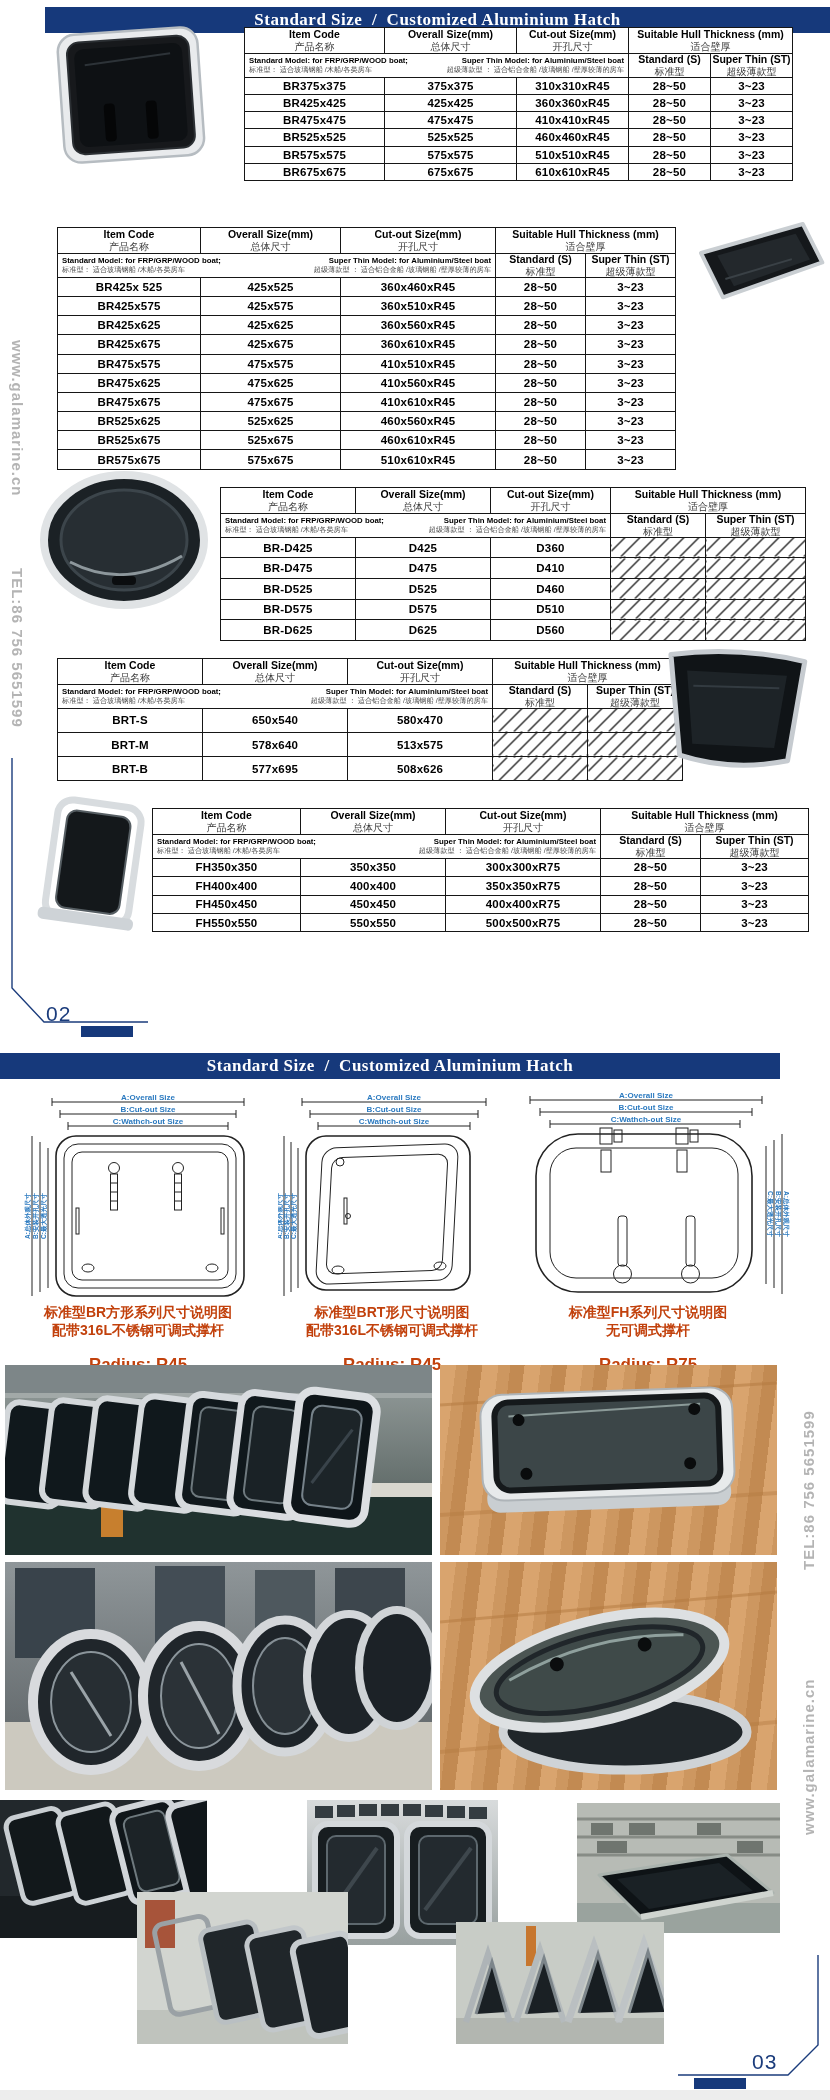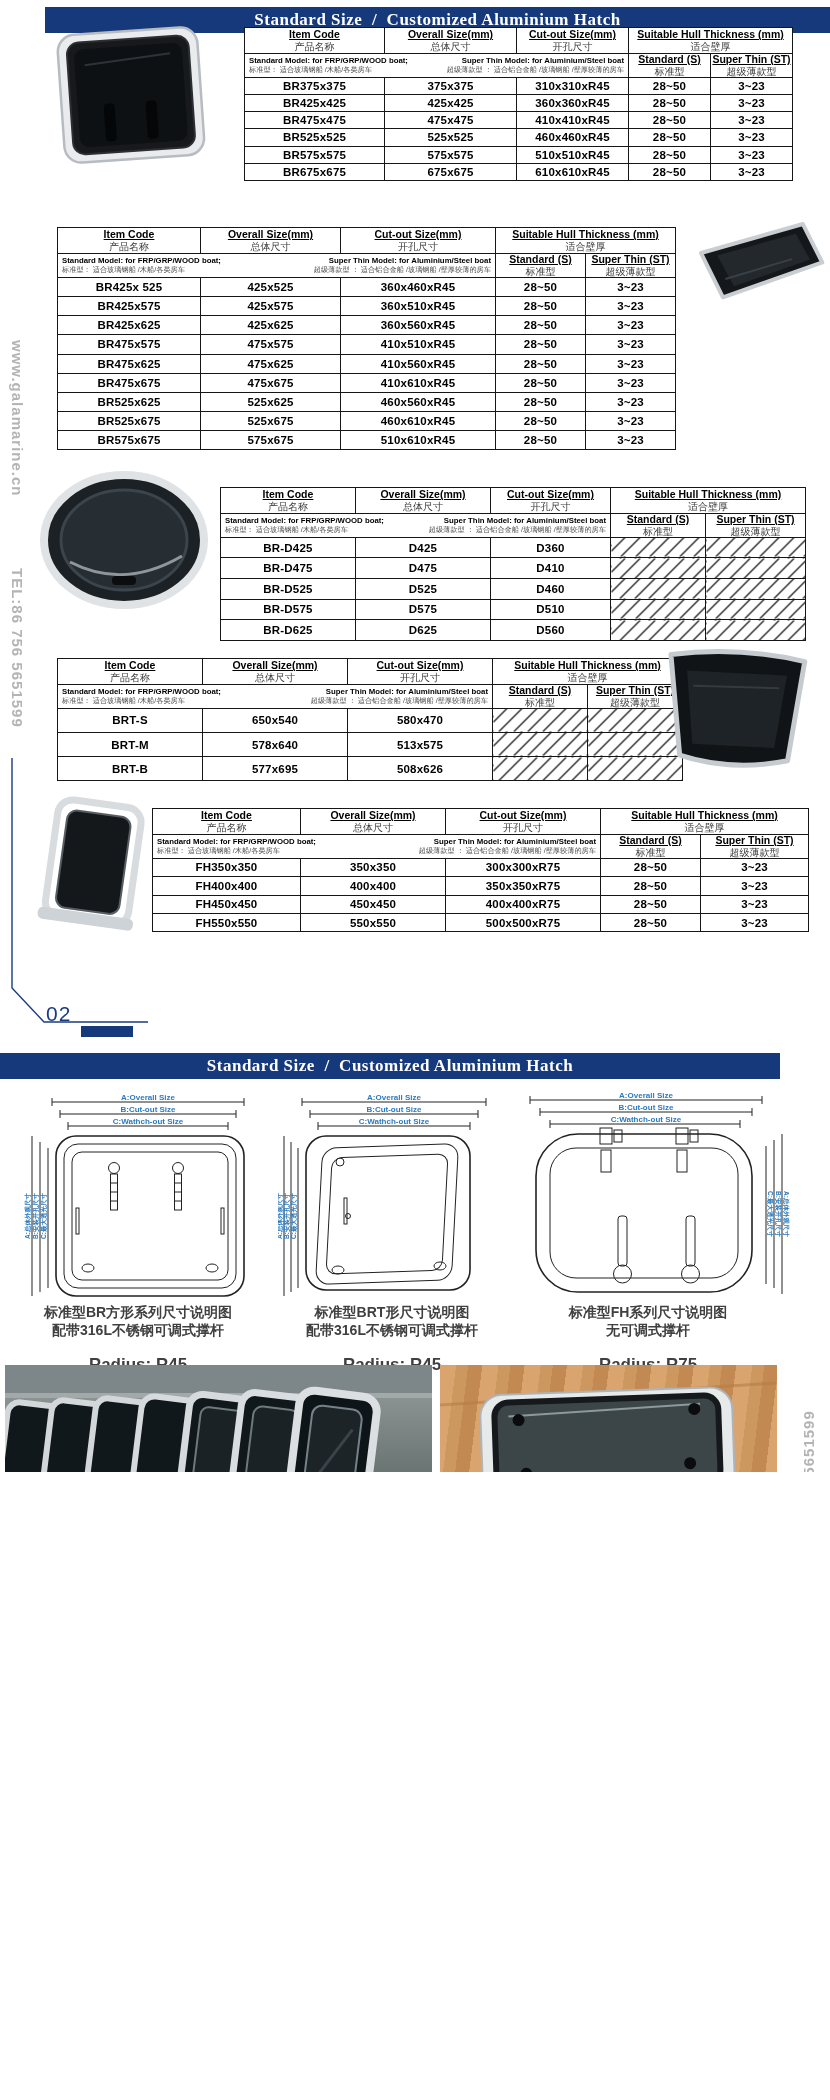--- a/index.html
+++ b/index.html
@@ -1,30 +1,30 @@
 <!DOCTYPE html>
 <html><head>
 <meta charset="utf-8">
 <style>
   html,body{margin:0;padding:0;background:#fff;}
-  #page{position:relative;width:830px;height:1472px;background:#fff;
+  #page{position:relative;width:830px;height:2100px;background:#fff;
         font-family:"Liberation Sans",sans-serif;overflow:hidden;}
   .abs{position:absolute;}
 
   
   .navybar{background:#16397b;color:#fff;font-family:"Liberation Serif",serif;
            font-weight:bold;font-size:17px;text-align:center;line-height:26px;
            letter-spacing:.5px;white-space:pre;}
 
   
   table.spec{border-collapse:collapse;table-layout:fixed;width:100%;background:#fff;}
   .spec th,.spec td{border:1px solid #161616;text-align:center;vertical-align:middle;padding:0;overflow:hidden;}
   .spec thead tr.h1{height:26px;}
   .spec thead tr.h2{height:21px;}
-  .spec .en{display:block;font-weight:bold;font-size:10.5px;line-height:1.12;color:#000;text-decoration:underline;}
+  .spec .en{display:block;font-weight:bold;font-size:10.5px;line-height:1.12;color:#000;}
   .spec .cn{display:block;font-size:10px;color:#3a3a3a;line-height:1.1;font-weight:normal;}
   .spec td.note{text-align:center;padding:1px 4px;}
   .noteline{display:flex;justify-content:space-between;font-size:7.8px;font-weight:bold;color:#000;line-height:1.2;}
   .noteline.cnl{font-size:7.2px;color:#4a4a4a;font-weight:normal;gap:32px;}
   .spec td.data{font-weight:bold;font-size:11.5px;color:#000;letter-spacing:.2px;}
   .spec td.diag{background:repeating-linear-gradient(135deg,#fff 0,#fff 9px,#2b2b2b 9px,#2b2b2b 10.4px);}
   .rh17 tbody tr{height:17.2px;}  .rh19 tbody tr{height:19.2px;}
   .rh20 tbody tr{height:20.6px;}  .rh24 tbody tr{height:24.2px;}
   .rh18 tbody tr{height:18.4px;}
 
@@ -32,21 +32,21 @@
   .vtext{position:absolute;color:#b4b4b4;font-size:15px;font-weight:bold;
          letter-spacing:1px;white-space:nowrap;transform-origin:0 0;}
   .rot-cw{transform:rotate(90deg);}
   .rot-ccw{transform:rotate(-90deg);}
 
   
   .pageno{position:absolute;color:#1b3c7c;font-size:21px;letter-spacing:1px;}
   .pagebar{position:absolute;background:#16397b;}
 
   
-  .cap{position:absolute;text-align:center;color:#404040;font-weight:bold;line-height:1.3;}
+  .cap{position:absolute;text-align:center;color:#c2410c;font-weight:bold;line-height:1.3;}
   .cap .l1,.cap .l2{display:block;font-size:14px;}
   .cap .l3{display:block;font-size:17px;margin-top:15px;}
 
   
   .photo{position:absolute;overflow:hidden;}
   .wood{background:repeating-linear-gradient(97deg,#d9a46e 0 16px,#cd9760 16px 28px,#c28a52 28px 42px);}
   svg text.dim{fill:#2b7ac0;font-family:"Liberation Sans",sans-serif;font-weight:bold;}
   .graystrip{position:absolute;background:#ededed;}
 </style>
 </head>
@@ -229,20 +229,27 @@
             <td class="data">BR425x575</td>
             <td class="data">425x575</td>
             <td class="data">360x510xR45</td>
             <td class="data">28~50</td>
             <td class="data">3~23</td>
           </tr>
           <tr>
             <td class="data">BR425x625</td>
             <td class="data">425x625</td>
             <td class="data">360x560xR45</td>
+            <td class="data">28~50</td>
+            <td class="data">3~23</td>
+          </tr>
+          <tr>
+            <td class="data">BR425x675</td>
+            <td class="data">425x675</td>
+            <td class="data">360x610xR45</td>
             <td class="data">28~50</td>
             <td class="data">3~23</td>
           </tr>
           <tr>
             <td class="data">BR475x575</td>
             <td class="data">475x575</td>
             <td class="data">410x510xR45</td>
             <td class="data">28~50</td>
             <td class="data">3~23</td>
           </tr>

